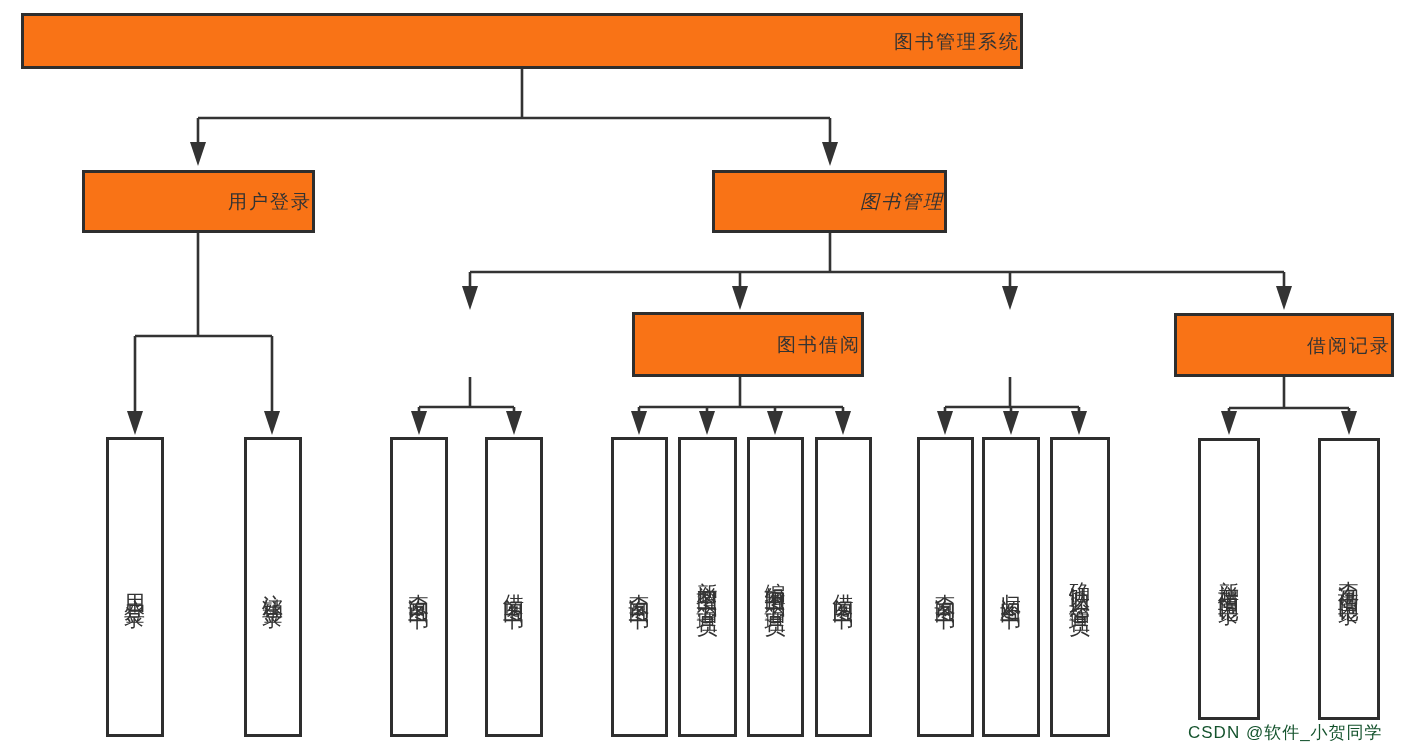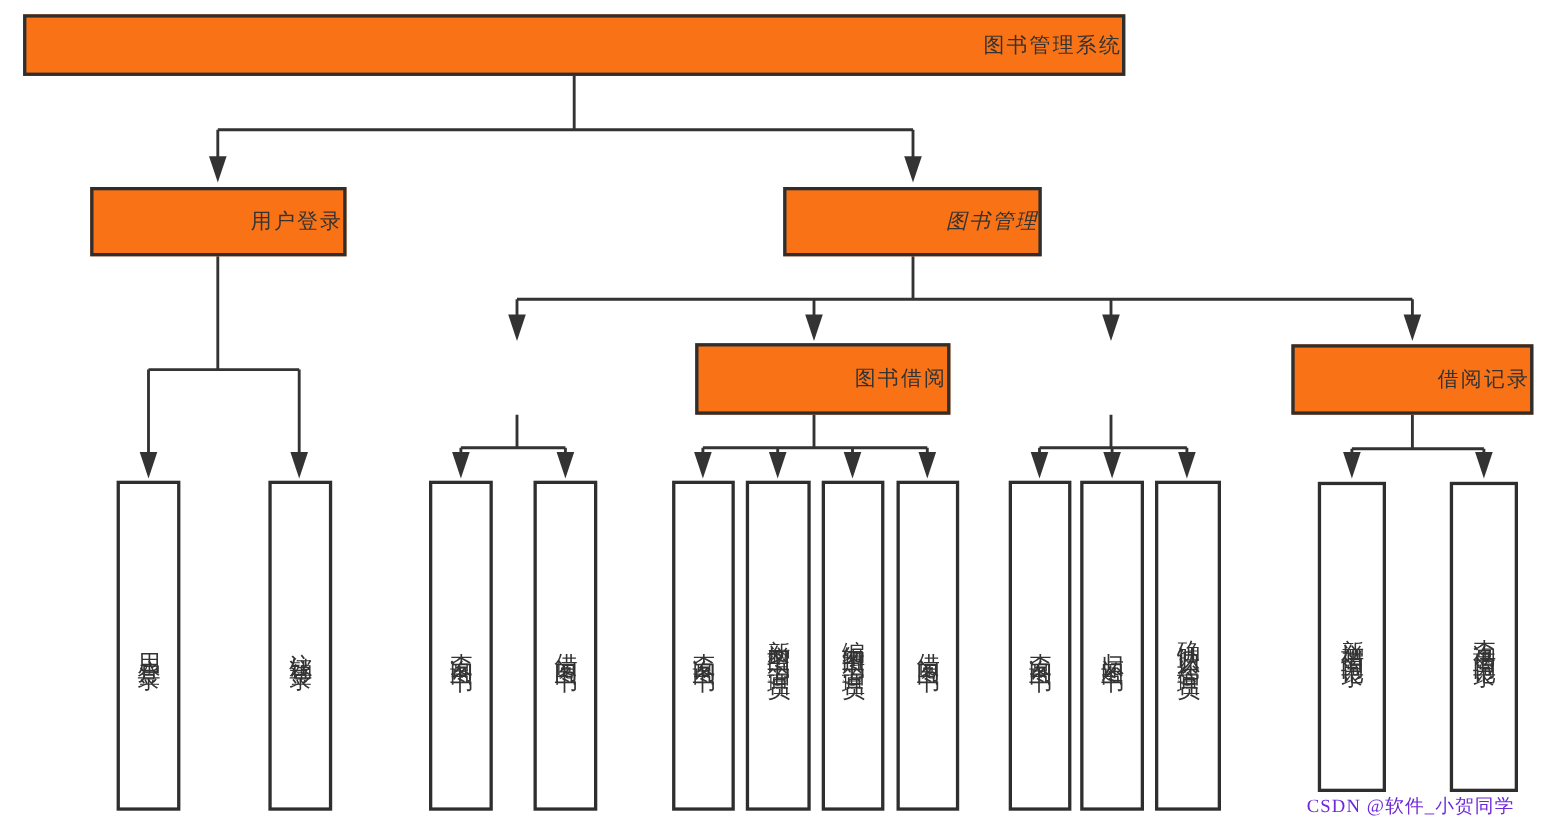--- a/index.html
+++ b/index.html
@@ -30,23 +30,22 @@
     display:flex;align-items:center;justify-content:center;
   }
   .vbox span{
     writing-mode:vertical-rl;
     text-orientation:mixed;
     font-size:21px;letter-spacing:5px;color:#333333;line-height:1;
     white-space:nowrap;
   }
   #watermark{
     position:absolute;left:1188px;top:721px;
-    font-size:17px;color:#6d28d9;letter-spacing:1px;
+    font-size:17px;color:#14532d;letter-spacing:1px;
     white-space:nowrap;
-    font-family:Liberation Serif, serif;
   }
 </style>
 </head>
 <body>
 
 <div id="canvas">
 
   <svg id="connector-layer" width="1405" height="747" viewBox="0 0 1405 747" xmlns="http://www.w3.org/2000/svg">
     <g stroke="#333333" stroke-width="2.6" fill="none">
 

